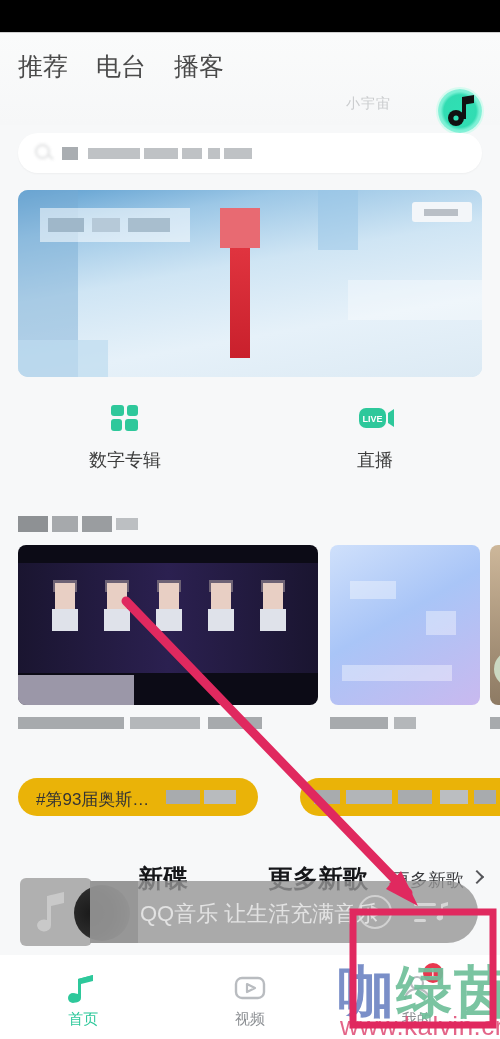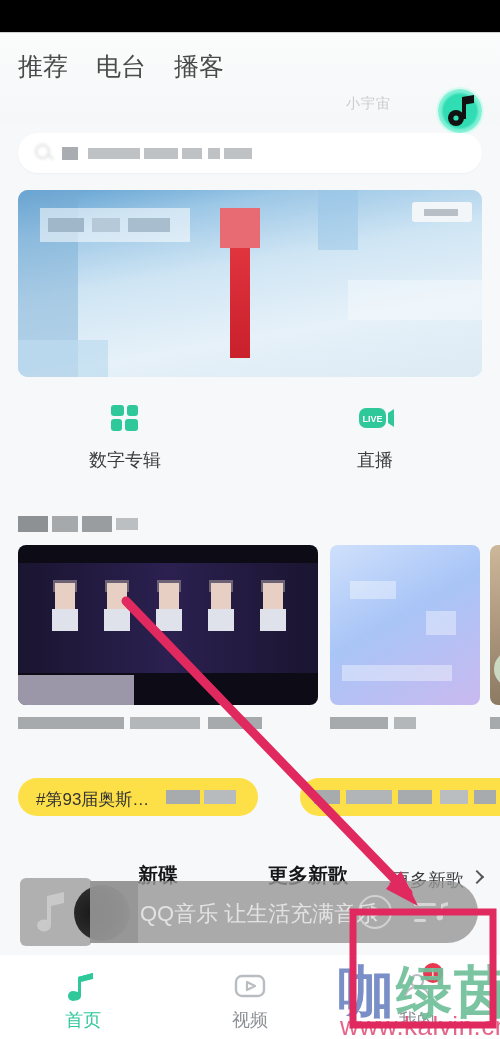--- a/index.html
+++ b/index.html
@@ -81,28 +81,28 @@
   .card2 { left:312px; width:150px; height:160px;
         background:linear-gradient(150deg,#cfe0fb 0%,#a9c5f7 45%,#c9b9ef 100%); }
   .card2 .sm { position:absolute; background:rgba(255,255,255,.38); }
   .card3 { left:472px; width:90px; height:160px; background:linear-gradient(#cdb79a,#8d7a63); }
   .card3 .badge { position:absolute; left:4px; bottom:18px; width:36px; height:36px; border-radius:50%;
         background:#cbd9c2; }
   .card-cap { position:absolute; height:12px; }
 
   
   .pills { position:absolute; left:18px; top:778px; width:482px; height:38px; }
-  .pill { position:absolute; top:0; height:38px; background:#fde047; border-radius:19px;text-align:right; }
+  .pill { position:absolute; top:0; height:38px; background:#eab308; border-radius:19px;text-align:right; }
   .pill1 { left:0; width:240px; }
   .pill2 { left:282px; width:220px; }
   .pill-txt { position:absolute; left:18px; top:10px; font-size:17px; color:#343434; white-space:nowrap; }
 
   
   .newrow { position:absolute; left:0; top:862px; width:500px; height:44px; }
-  .newrow .t { position:absolute; font-size:20px; font-weight:bold; color:#16171a; white-space:nowrap; }
+  .newrow .t { position:absolute; font-size:25px; font-weight:bold; color:#16171a; white-space:nowrap; }
   .newrow .t2 { left:138px; top:0; }
   .newrow .t3 { left:268px; top:0; }
   .newrow .more { position:absolute; right:36px; top:6px; font-size:18px; color:#3a3b3e; white-space:nowrap; }
   .newrow .chev { position:absolute; right:18px; top:10px; width:10px; height:10px;
         border-right:2.4px solid #55565a; border-top:2.4px solid #55565a; transform:rotate(45deg); }
 
   
   .player { position:absolute; left:22px; top:881px; width:456px; height:62px;
         background:rgba(150,150,150,.80); border-radius:31px; }
   .player .art { position:absolute; left:-2px; top:-3px; width:72px; height:68px; background:#b0b0b0;
@@ -120,21 +120,21 @@
         border-bottom:7px solid transparent; }
   .player .list { position:absolute; right:28px; top:18px; width:36px; height:26px; }
   .player .list span { position:absolute; left:0; height:3px; background:rgba(225,225,225,.8); border-radius:2px; display:block; }
 
   
   .botnav { position:absolute; left:0; bottom:0; width:500px; height:84px; background:#ffffff;
         display:flex; }
   .nitem { flex:1; position:relative; display:flex; flex-direction:column; align-items:center;
         justify-content:center; padding-top:8px; }
   .nicon { width:34px; height:30px; position:relative; }
-  .nlabel { margin-top:7px; font-size:18px; color:#8d9094; }
+  .nlabel { margin-top:7px; font-size:15px; color:#8d9094; }
   .nitem.active .nlabel { color:#2ec89b; }
   .nbadge { position:absolute; left:50%; margin-left:6px; top:8px; min-width:20px; height:20px;
         border-radius:10px; background:#e8384f; color:#fff; font-size:13px; line-height:20px;
         text-align:center; padding:0 5px; }
 
   
   .ribbon { position:absolute; left:190px; bottom:0; width:220px; height:86px; pointer-events:none; }
 
   
   .anno { position:absolute; left:0; top:0; width:500px; height:1039px; pointer-events:none; }

